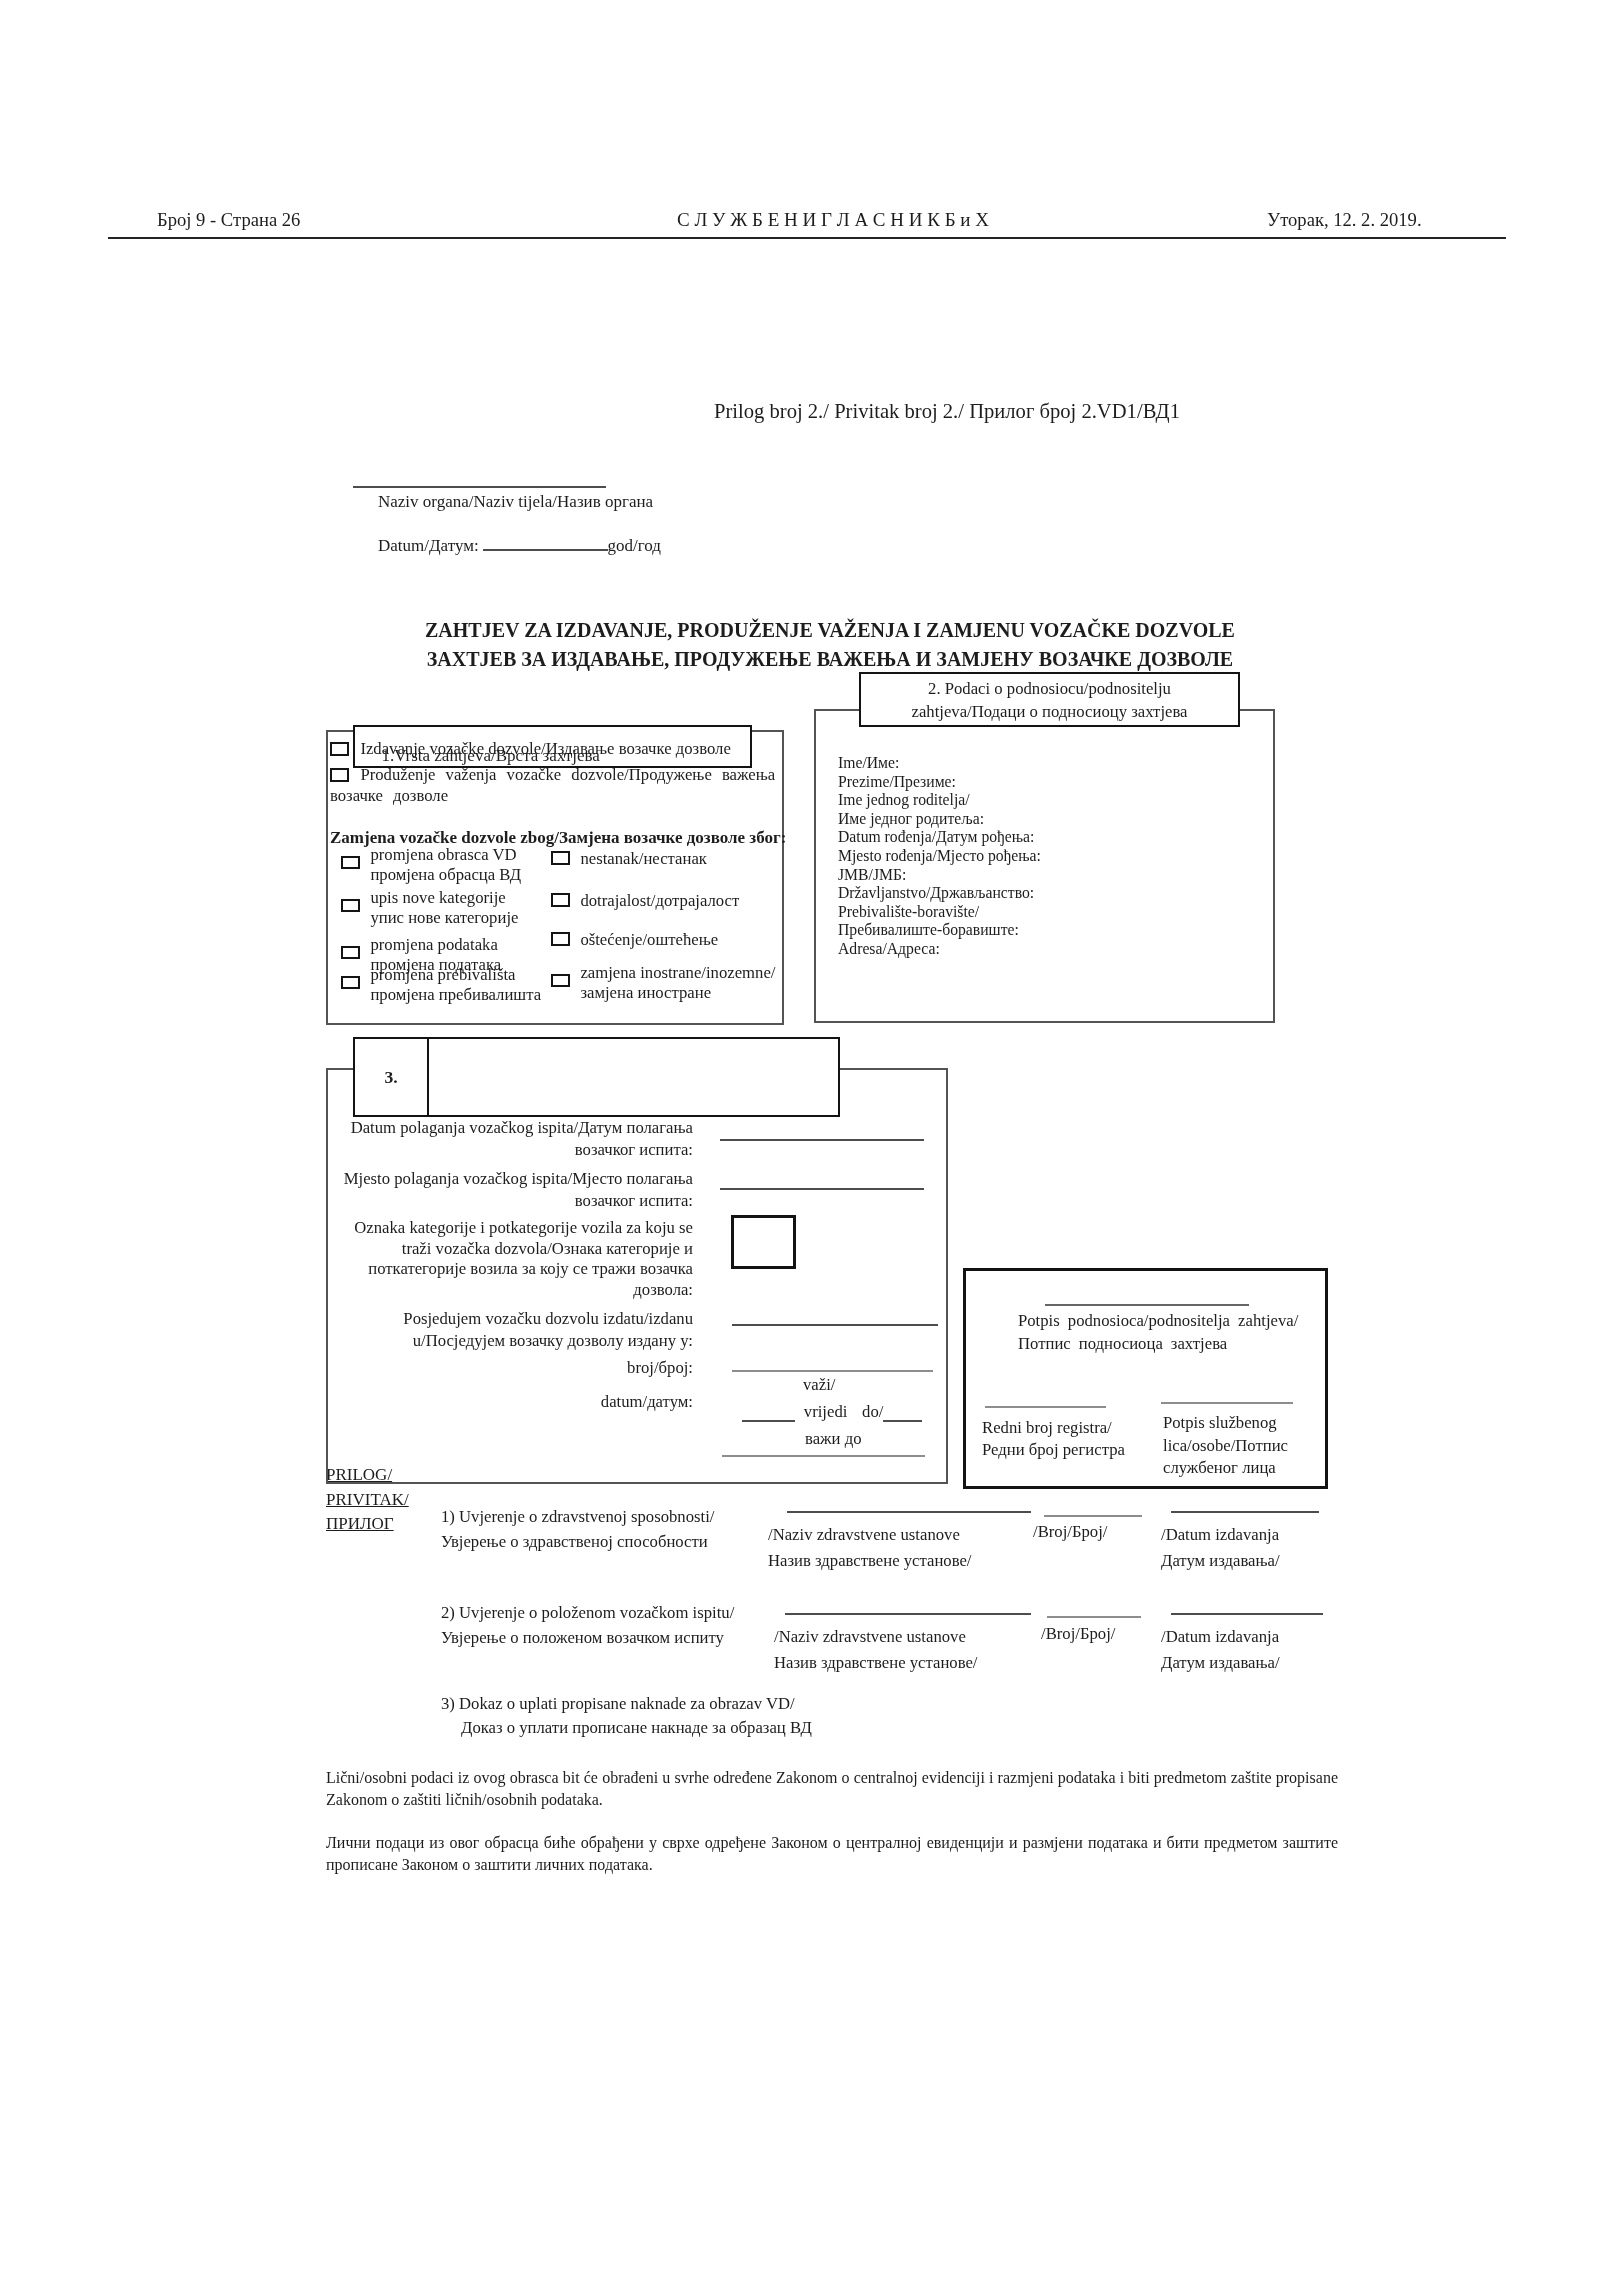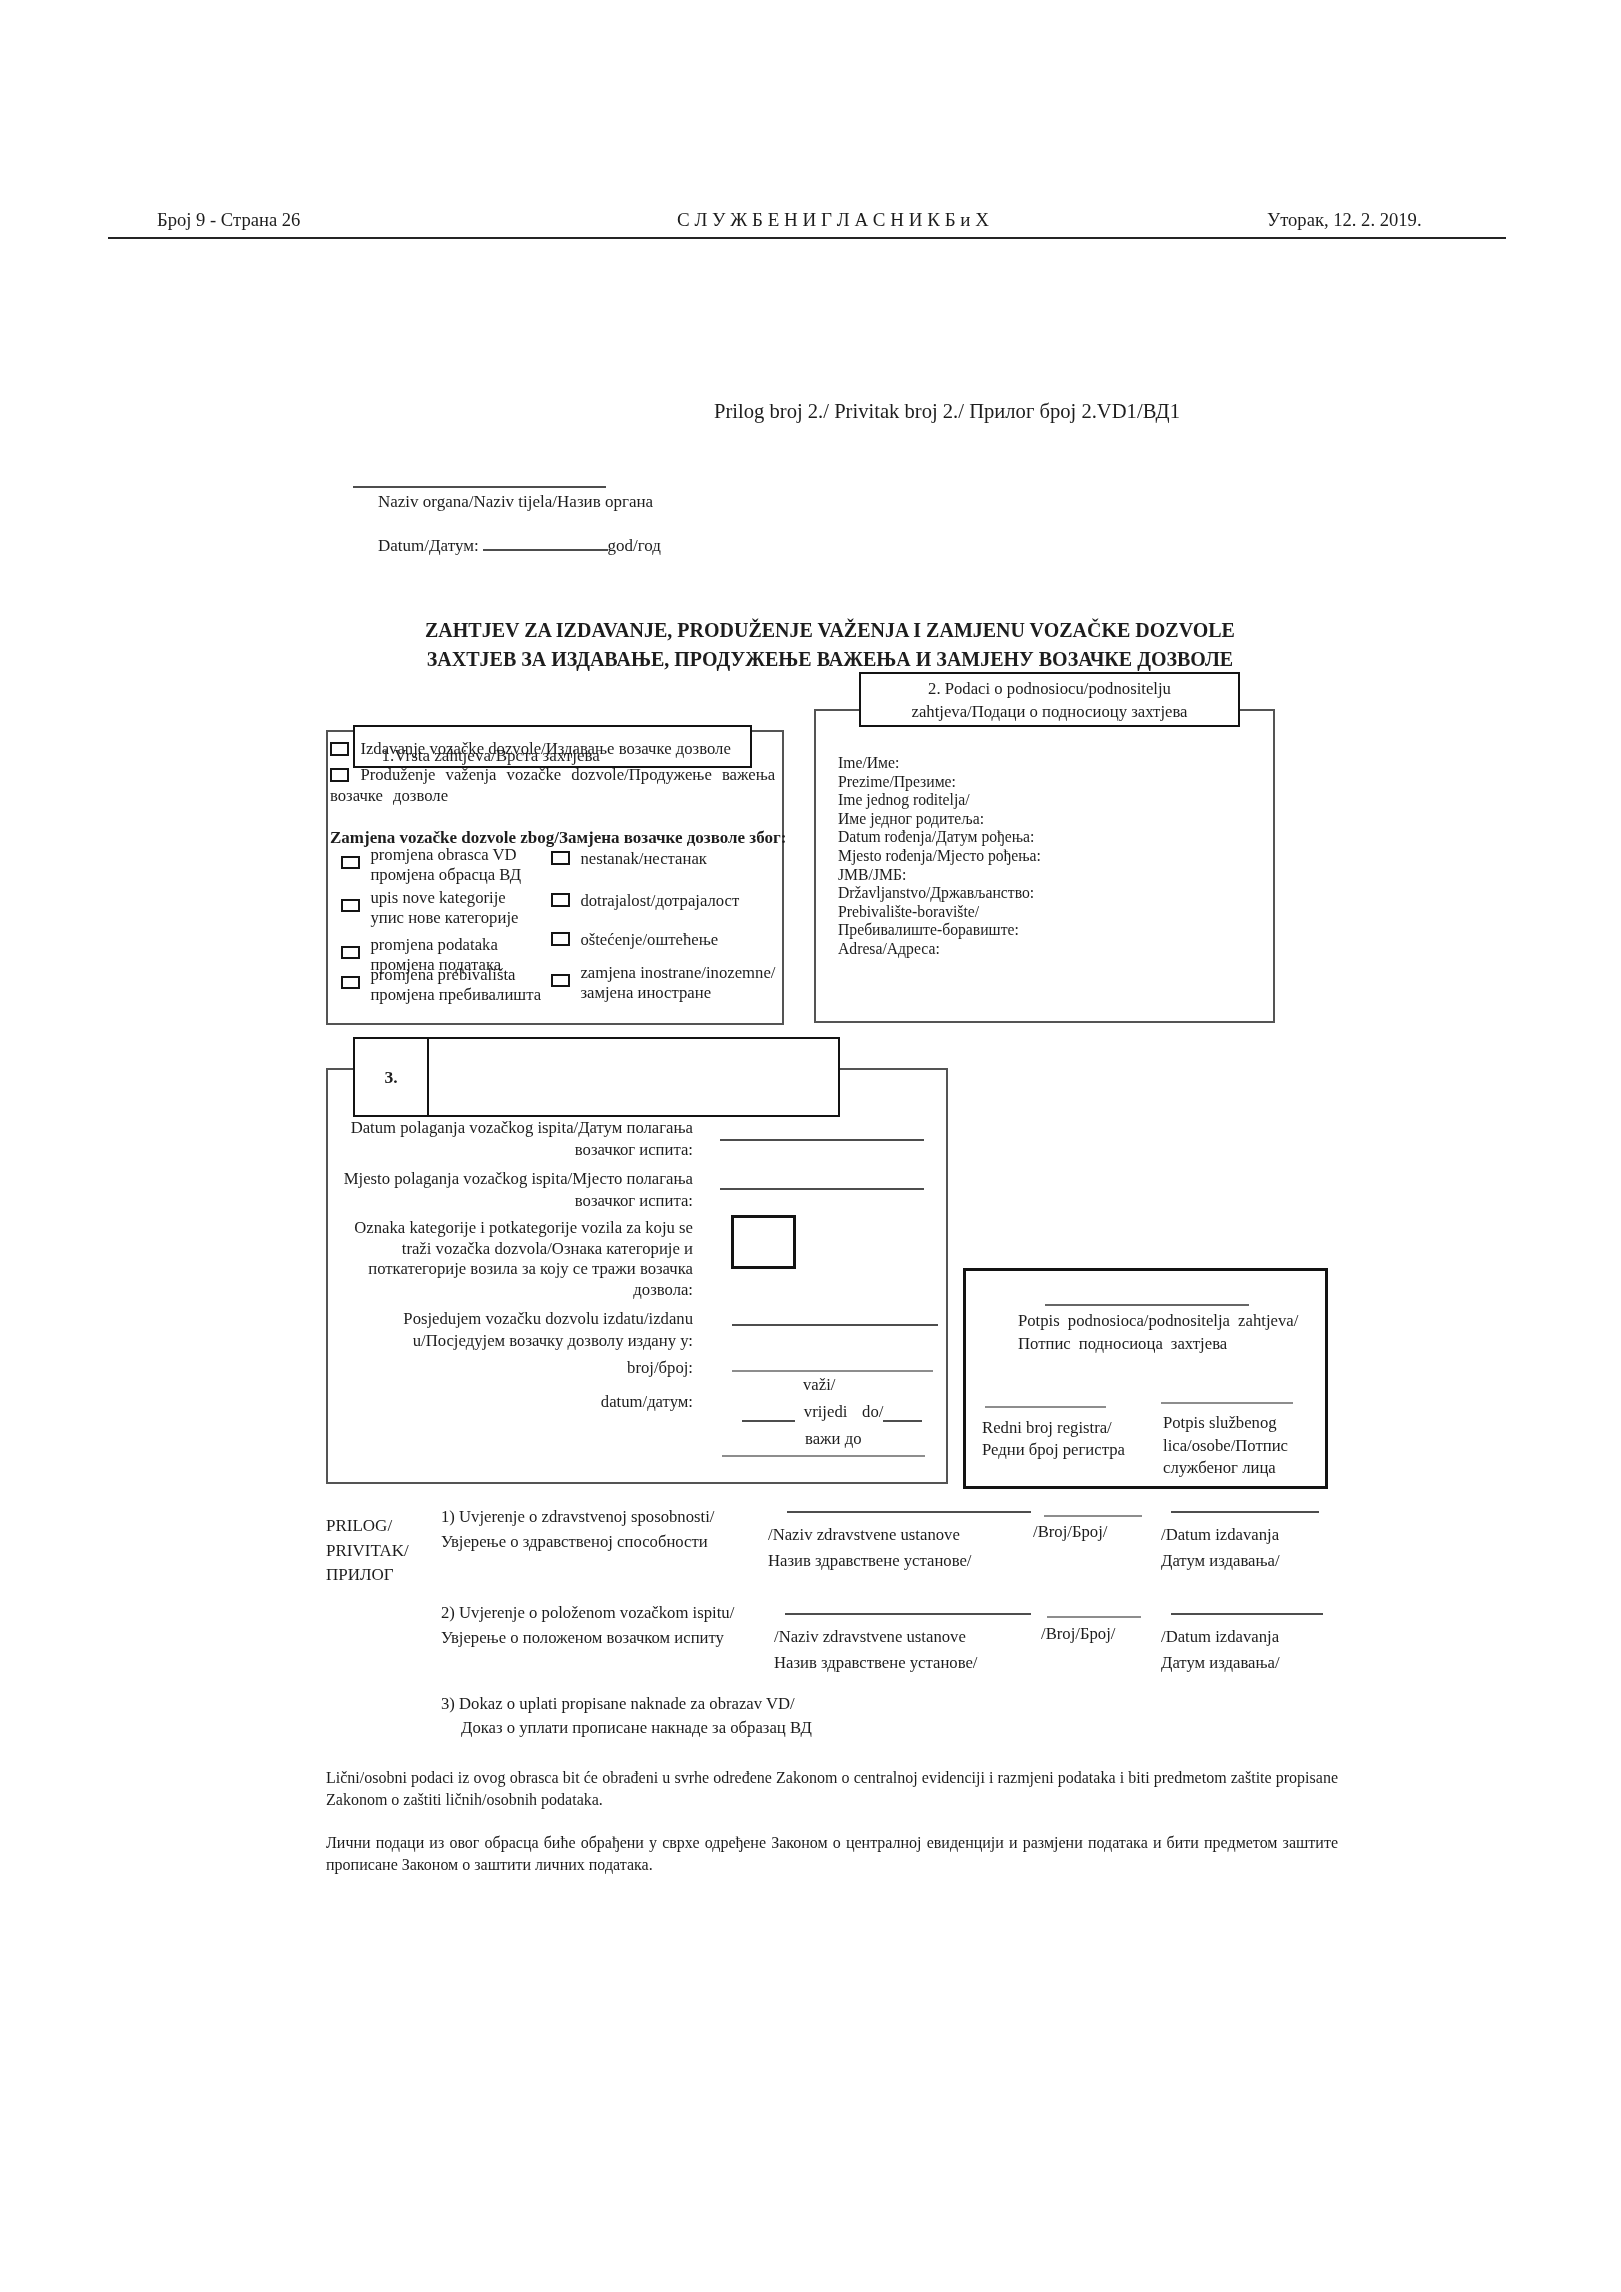--- a/index.html
+++ b/index.html
@@ -141,21 +141,21 @@
   <div class="fill gray" style="left:722px; top:1455px; width:203px;"></div>
 
   <div class="blk" style="left:963px; top:1268px; width:365px; height:221px; border:3.4px solid #131313; background:#fff; z-index:2;"></div>
   <div class="fill" style="left:1045px; top:1304px; width:204px; border-top-color:#666; z-index:3;"></div>
   <div class="blk" style="left:1018px; top:1310px; width:294px; font-size:16.7px; line-height:22.5px; word-spacing:3.9px; z-index:3;">Potpis podnosioca/podnositelja zahtjeva/<br>Потпис подносиоца захтјева</div>
   <div class="fill gray" style="left:985px; top:1406px; width:121px; z-index:3;"></div>
   <div class="blk" style="left:982px; top:1417px; font-size:16.7px; line-height:22px; z-index:3;">Redni broj registra/<br>Редни број регистра</div>
   <div class="fill gray" style="left:1161px; top:1402px; width:132px; z-index:3;"></div>
   <div class="blk" style="left:1163px; top:1412px; font-size:16.7px; line-height:22.5px; z-index:3;">Potpis službenog<br>lica/osobe/Потпис<br>службеног лица</div>
 
-  <div class="blk" style="left:326px; top:1514px; font-size:17px; line-height:24.5px;">PRILOG/<br>PRIVITAK/<br>ПРИЛОГ</div>
+  <div class="blk" style="left:326px; top:1463px; font-size:17px; line-height:24.5px;text-decoration:underline;">PRILOG/<br>PRIVITAK/<br>ПРИЛОГ</div>
 
   <div class="blk" style="left:441px; top:1505px; font-size:16.7px; line-height:24.5px;">1) Uvjerenje o zdravstvenoj sposobnosti/<br>Увјерење о здравственој способности</div>
   <div class="fill" style="left:787px; top:1511px; width:244px;"></div>
   <div class="blk" style="left:768px; top:1522px; font-size:16.7px; line-height:25.5px;">/Naziv zdravstvene ustanove<br>Назив здравствене установе/</div>
   <div class="fill gray" style="left:1044px; top:1515px; width:98px;"></div>
   <div class="t" style="left:1033px; top:1522px; font-size:16.7px;">/Broj/Број/</div>
   <div class="fill" style="left:1171px; top:1511px; width:148px;"></div>
   <div class="blk" style="left:1161px; top:1522px; font-size:16.7px; line-height:25.5px;">/Datum izdavanja<br>Датум издавања/</div>
 
   <div class="blk" style="left:441px; top:1601px; font-size:16.7px; line-height:24.5px;">2) Uvjerenje o položenom vozačkom ispitu/<br>Увјерење о положеном возачком испиту</div>

